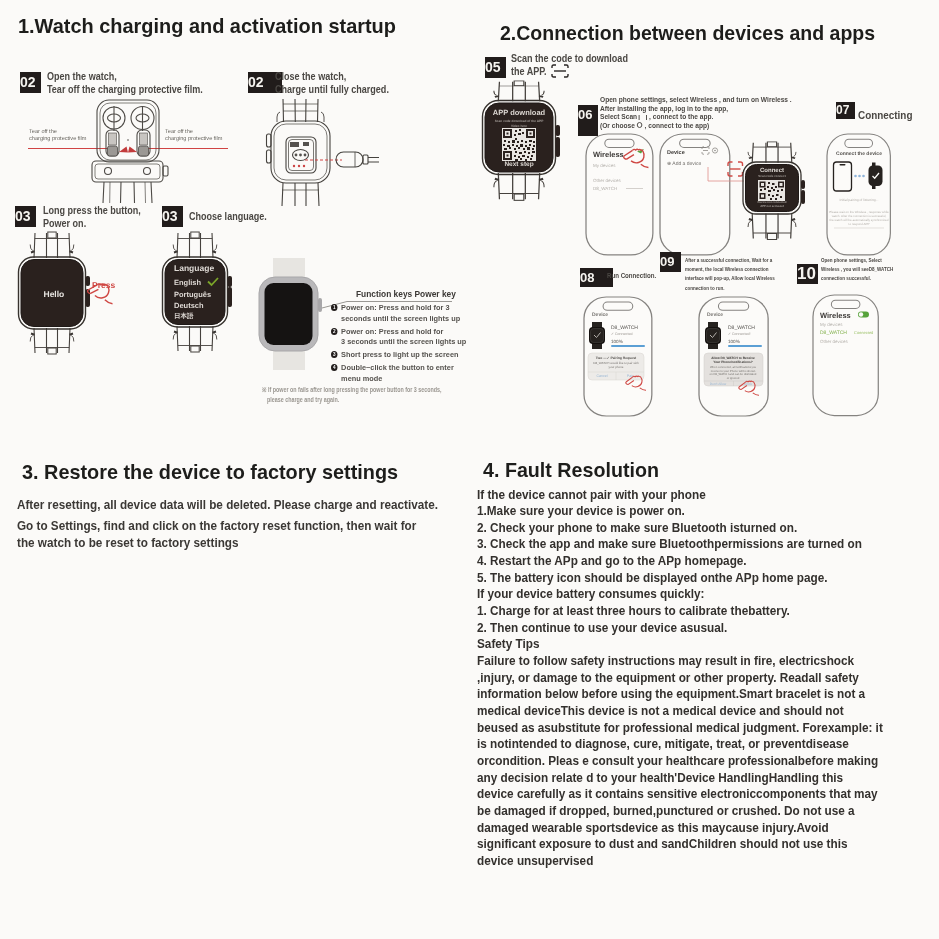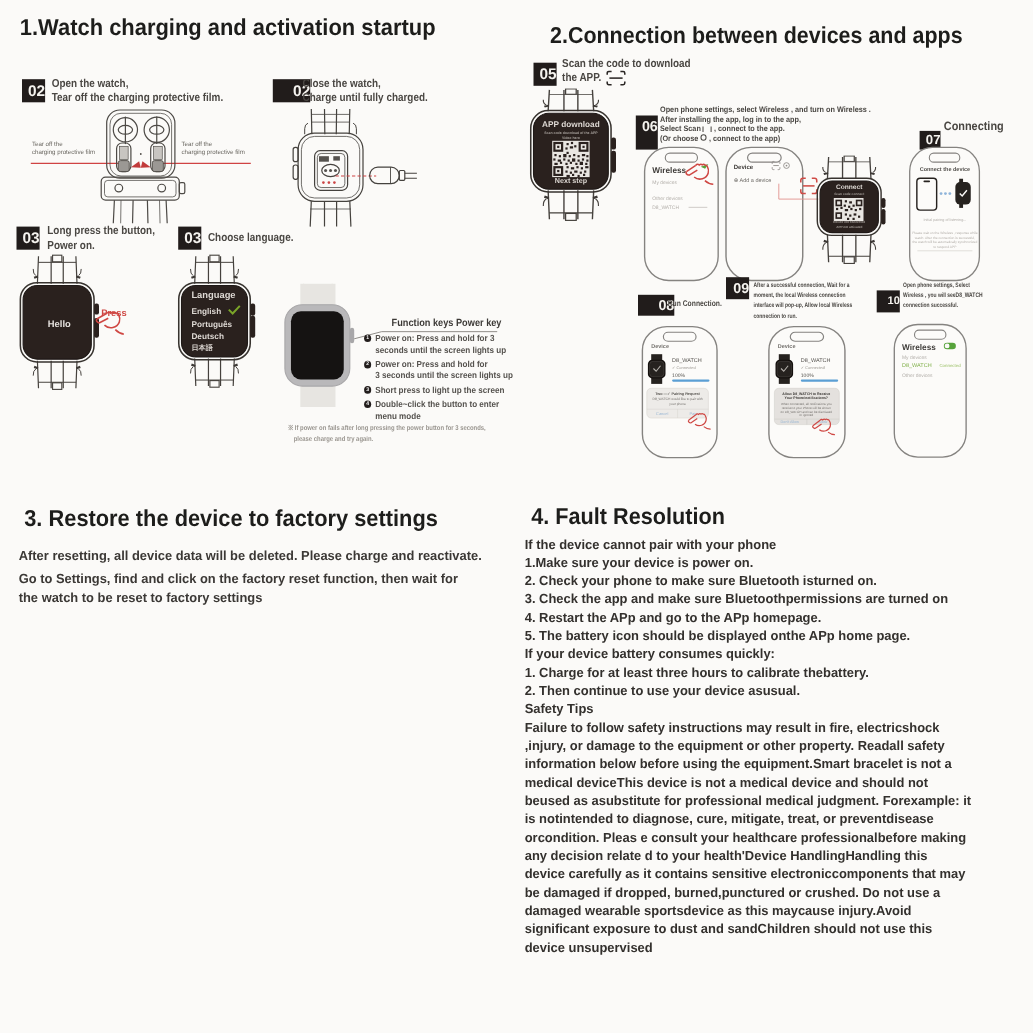--- a/index.html
+++ b/index.html
@@ -1,21 +1,21 @@
 <!DOCTYPE html>
 <html><head>
 <meta charset="utf-8">
 <style>
   html,body{margin:0;padding:0;}
   body{width:939px;height:939px;background:#fbfaf8;font-family:"Liberation Sans",sans-serif;position:relative;overflow:hidden;-webkit-font-smoothing:antialiased;}
   svg text{text-rendering:geometricPrecision;}
   .abs{position:absolute;}
   .h{font-weight:bold;color:#1d1d1b;white-space:nowrap;transform-origin:0 0;}
   .steptxt{font-weight:bold;color:#4a4743;white-space:nowrap;transform-origin:0 0;line-height:12.5px;font-size:10.5px;transform:scaleX(0.86);}
-  .badge{position:absolute;background:#211c1b;color:#f5f3ef;border-radius:0;font-weight:bold;text-align:right;}
+  .badge{position:absolute;background:#211c1b;color:#f5f3ef;border-radius:0;font-weight:bold;text-align:left;}
   svg{position:absolute;overflow:visible;}
 </style>
 </head>
 <body>
 
 <div class="abs h" style="left:18px;top:14px;font-size:21px;transform:scaleX(0.949);">1.Watch charging and activation startup</div>
 
 <div class="badge" style="left:20px;top:72px;width:21px;height:21px;font-size:14px;line-height:21px;">02</div>
 <div class="abs steptxt" style="left:47px;top:70px;">Open the watch,<br>Tear off the charging protective film.</div>
 
@@ -258,21 +258,21 @@
         <rect x="18" y="30" width="2" height="2"></rect>
         <rect x="23" y="31" width="2" height="2"></rect>
         <rect x="28" y="30" width="2" height="2"></rect>
     </g>
   </g>
 </svg>
 
 <div class="badge" style="left:578px;top:105px;width:20px;height:31px;font-size:13px;line-height:19px;">06</div>
 <div class="abs" style="left:600px;top:96px;font-size:7.2px;font-weight:bold;color:#4a4743;line-height:8.6px;white-space:nowrap;transform:scaleX(0.92);transform-origin:0 0;">Open phone settings, select  Wireless , and turn on  Wireless .<br>After installing the app, log in to the app,<br>Select Scan <span style="display:inline-block;width:7px;height:5px;border:1px solid #4a4743;border-top:none;border-bottom:none;vertical-align:-0.5px;"></span> , connect to the app.<br>(Or choose <span style="display:inline-block;width:4.5px;height:4.5px;border:1px solid #4a4743;border-radius:50%;vertical-align:-0.5px;"></span> , connect to the app)</div>
 
-<div class="badge" style="left:836px;top:119px;width:19px;height:17px;font-size:12px;line-height:17px;">07</div>
+<div class="badge" style="left:836px;top:102px;width:19px;height:17px;font-size:12px;line-height:17px;">07</div>
 <div class="abs" style="left:858px;top:109px;font-size:11px;font-weight:bold;color:#4a4743;white-space:nowrap;transform:scaleX(0.9);transform-origin:0 0;">Connecting</div>
 
 <svg class="abs" style="left:0;top:0;" width="939" height="939" viewBox="0 0 939 939">
   <defs>
     <g id="phoneShell">
       <rect x="0" y="0" width="64" height="117" rx="21" fill="#fcfbf9" stroke="#858380" stroke-width="1.2"></rect>
       <rect x="18" y="5" width="28" height="8" rx="4" fill="none" stroke="#858380" stroke-width="1"></rect>
     </g>
   </defs>
 
@@ -375,21 +375,21 @@
     <line x1="7" y1="94" x2="57" y2="94" stroke="#d8d5d0" stroke-width="0.7"></line>
   </g>
 </svg>
 
 <div class="badge" style="left:580px;top:268px;width:33px;height:19px;font-size:13px;line-height:19px;">08</div>
 <div class="abs" style="left:607px;top:271px;font-size:7.5px;font-weight:bold;color:#4a4743;white-space:nowrap;transform:scaleX(0.82);transform-origin:0 0;">Run Connection.</div>
 
 <div class="badge" style="left:660px;top:252px;width:21px;height:20px;font-size:13px;line-height:20px;">09</div>
 <div class="abs" style="left:685px;top:256px;font-size:5.8px;font-weight:bold;color:#4a4743;line-height:9.2px;white-space:nowrap;transform:scaleX(0.78);transform-origin:0 0;">After a successful connection, Wait for a<br>moment, the local  Wireless   connection<br>interface will pop-up, Allow local  Wireless<br>connection to run.</div>
 
-<div class="badge" style="left:797px;top:264px;width:21px;height:20px;font-size:10px;line-height:20px;">10</div>
+<div class="badge" style="left:797px;top:264px;width:21px;height:20px;font-size:17px;line-height:20px;">10</div>
 <div class="abs" style="left:821px;top:256px;font-size:5.8px;font-weight:bold;color:#4a4743;line-height:9.2px;white-space:nowrap;transform:scaleX(0.78);transform-origin:0 0;">Open phone settings, Select<br>Wireless , you will seeD8_WATCH<br>connection successful.</div>
 
 <svg class="abs" style="left:0;top:0;" width="939" height="939" viewBox="0 0 939 939">
   <defs>
     <g id="watchThumb">
       <rect x="3" y="0" width="10" height="27" fill="#26221f"></rect>
       <rect x="0" y="5" width="16" height="17" rx="4" fill="#14100e"></rect>
       <rect x="1.5" y="6.5" width="13" height="14" rx="3" fill="#26221f" stroke="#4d4a46" stroke-width="0.5"></rect>
       <path d="M5 13 l2.5 2.5 l4 -5" stroke="#b4b0ab" stroke-width="1" fill="none"></path>
     </g>

